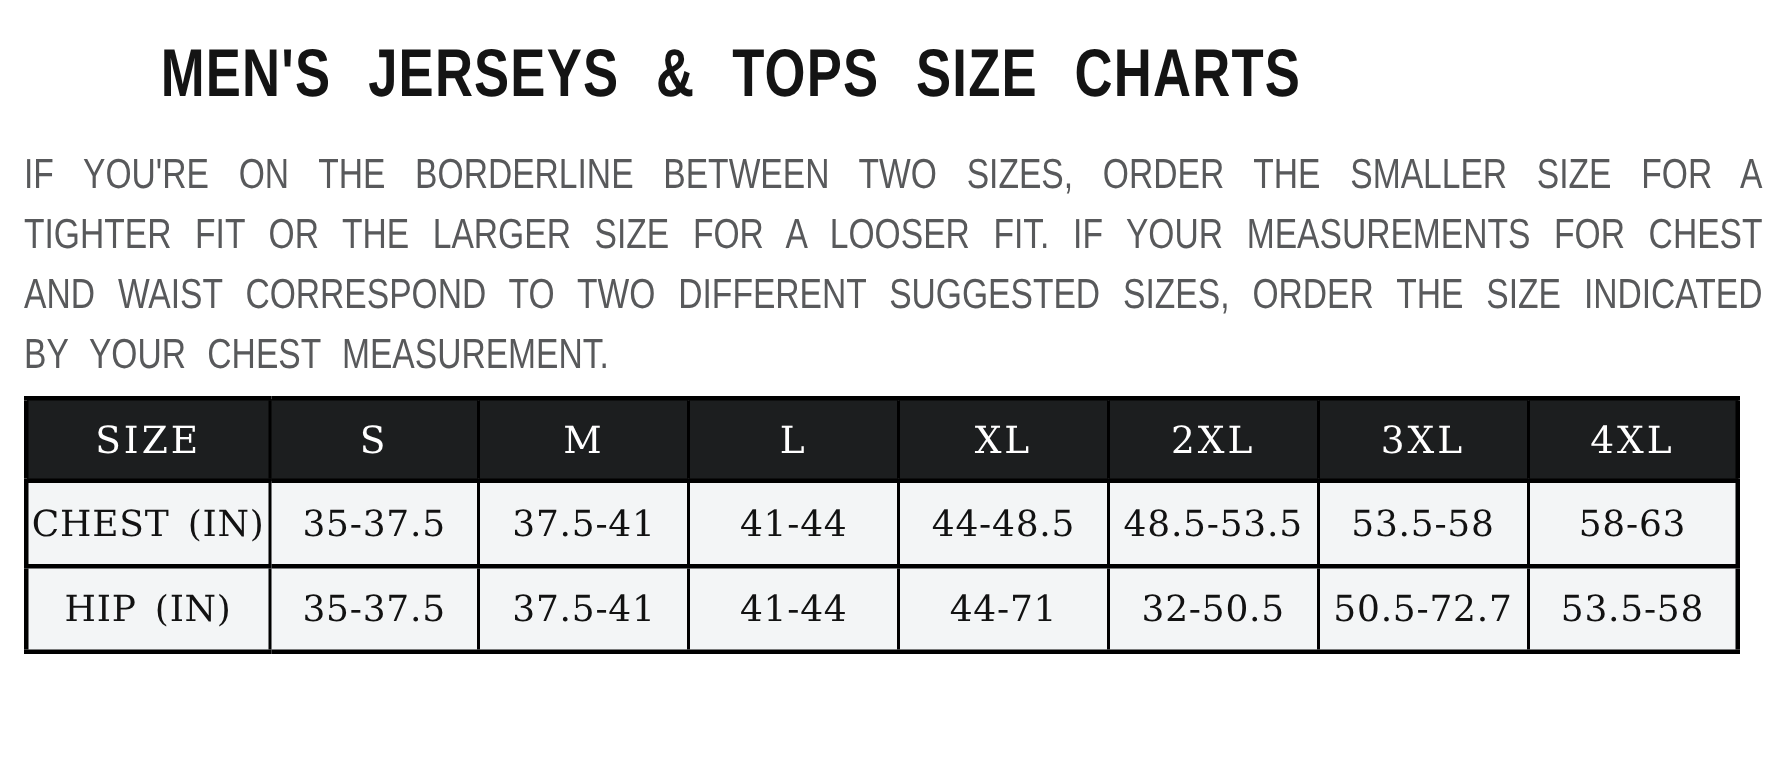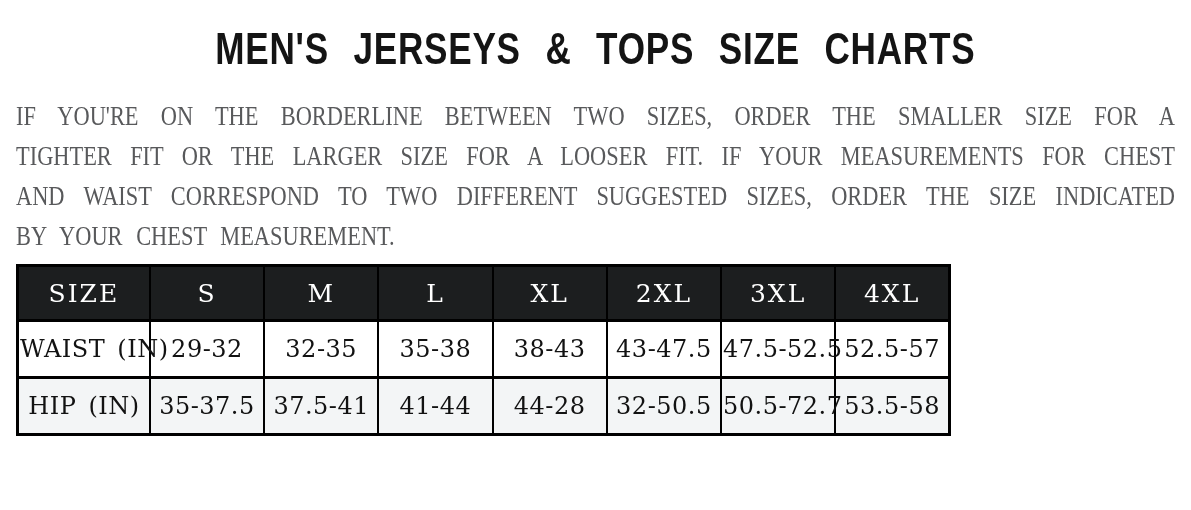--- a/index.html
+++ b/index.html
@@ -2,48 +2,48 @@
 <html><head>
 <meta charset="utf-8">
 <style>
   html, body { margin: 0; padding: 0; background: #ffffff; }
   body {
     width: 1191px; height: 510px; overflow: hidden;
     font-family: "Liberation Sans", sans-serif;
   }
 
   
-  .title-wrap { margin-top: 26px; text-align: center; }
+  .title-wrap { margin-top: 26px; }
   .title-inner {
     display: inline-block;
     transform: scaleX(0.78);
     font-size: 45px; font-weight: bold; color: #141414;
     letter-spacing: 1px; word-spacing: 18px;
     line-height: 46px; white-space: nowrap;
   }
 
   
-  .intro { margin: 24px 16px 0 16px; width: 1159px; font-family: Liberation Serif, serif; }
+  .intro { margin: 24px 16px 0 16px; width: 1159px; }
   .intro-line {
     width: 125%;
     transform: scaleX(0.8); transform-origin: 0 50%;
     font-size: 28px; color: #58595b;
     height: 40px; line-height: 40px;
     text-align: justify; text-align-last: justify;
     white-space: nowrap;
   }
   .intro-line.last {
     text-align: left; text-align-last: left;
     word-spacing: 10px;
   }
 
   
   .size-table {
     margin: 8px 16px 0 16px;
-    width: 935px; table-layout: fixed;
+    width: 1144px; table-layout: fixed;
     border-collapse: collapse;
     border: 3px solid #000000;
     font-family: "DejaVu Serif", "Liberation Serif", serif;
   }
   .size-table col.label-col { width: 14.2%; }
   .size-table th {
     background: #1c1e1f; color: #ffffff;
     font-weight: normal; font-size: 25px;
     letter-spacing: 2px;
     height: 50px; text-align: center;
@@ -92,34 +92,34 @@
       <th>S</th>
       <th>M</th>
       <th>L</th>
       <th>XL</th>
       <th>2XL</th>
       <th>3XL</th>
       <th>4XL</th>
     </tr>
   </thead>
   <tbody>
-    <tr class="plain">
-      <td class="row-label">WAIST (IN)</td>
-      <td>29-32</td>
-      <td>32-35</td>
-      <td>35-38</td>
-      <td>38-43</td>
-      <td>43-47.5</td>
-      <td>47.5-52.5</td>
-      <td>52.5-57</td>
+    <tr class="alt">
+      <td class="row-label">CHEST (IN)</td>
+      <td>35-37.5</td>
+      <td>37.5-41</td>
+      <td>41-44</td>
+      <td>44-48.5</td>
+      <td>48.5-53.5</td>
+      <td>53.5-58</td>
+      <td>58-63</td>
     </tr>
     <tr class="alt">
       <td class="row-label">HIP (IN)</td>
       <td>35-37.5</td>
       <td>37.5-41</td>
       <td>41-44</td>
-      <td>44-28</td>
+      <td>44-71</td>
       <td>32-50.5</td>
       <td>50.5-72.7</td>
       <td>53.5-58</td>
     </tr>
   </tbody>
 </table>
 
 </body></html>

